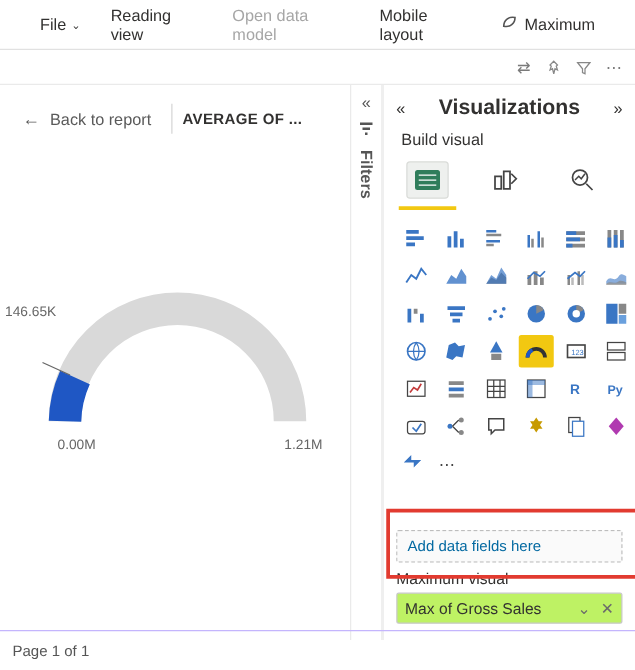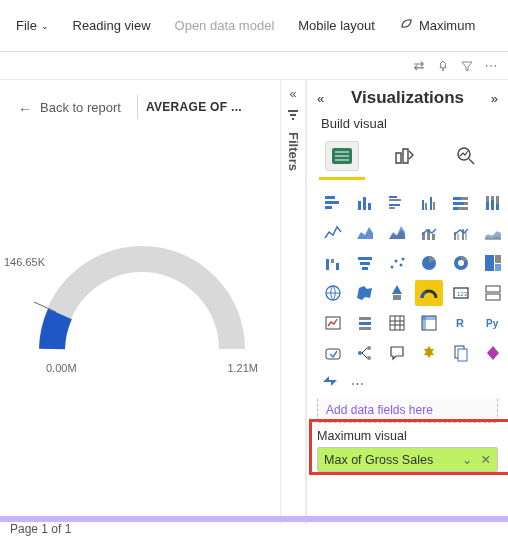--- a/index.html
+++ b/index.html
@@ -1,19 +1,19 @@
 <!DOCTYPE html>
 <html><head>
 <meta charset="utf-8">
 <style>
   * { box-sizing: border-box; margin: 0; padding: 0; font-family: "Segoe UI", Arial, sans-serif; }
   body { width: 508px; height: 536px; overflow: hidden; background: #fff; color: #323130; font-size: 13px; position: relative; }
 
   
-  .menubar { display:flex; align-items:center; height:52px; border-bottom:1px solid #e1e1e1; padding:0 6px; gap:4px;}
+  .menubar { display:flex; align-items:center; height:40px; border-bottom:1px solid #e1e1e1; padding:0 22px; gap:4px;}
   .menu-item { padding:6px 10px; color:#323130; cursor:pointer; display:flex; align-items:center; gap:4px;}
   .menu-item.disabled { color:#a6a6a6; }
   .chev-down { font-size:9px; }
 
   
   .canvas-strip { height:28px; border-bottom:1px solid #eaeaea; display:flex; align-items:center; justify-content:flex-end; padding:0 10px; gap:10px; color:#7a7a7a;}
   .strip-ic { width:14px; height:14px; display:flex; align-items:center; justify-content:center;}
 
   
   .workarea { display:flex; height:calc(100% - 38px - 28px - 26px); }
@@ -49,27 +49,27 @@
   .viz-grid { display:grid; grid-template-columns:repeat(6,28px); gap:4px 4px; padding:4px 12px; }
   .vtile { width:28px; height:26px; display:flex; align-items:center; justify-content:center; color:#444; cursor:pointer; border-radius:2px;}
   .vtile.sel { background:#f2c811; }
   .vtile svg { width:20px; height:20px; }
   .more-row { display:flex; align-items:center; gap:10px; padding:4px 14px 6px 14px; color:#444;}
 
   
   .wells { padding:0 10px 10px 10px; overflow:hidden; position:relative;}
   .well-group { margin-top:6px; }
   .well-label { font-size:12.5px; color:#323130; margin:4px 0;}
-  .drop { border:1px dashed #bdbdbd; background:#fafafa; color:#8b5cf6; font-size:12px; padding:5px 8px; border-radius:2px;}
+  .drop { border:1px dashed #bdbdbd; background:#fafafa; color:#0369a1; font-size:12px; padding:5px 8px; border-radius:2px;margin-top:39px;}
   .fill { border:1px solid #c8c8c8; background:#bef264; display:flex; align-items:center; justify-content:space-between; padding:4px 6px; font-size:12.5px; color:#323130; border-radius:2px;}
   .fill .rt { display:flex; gap:8px; color:#6b6b6b; }
   .red-box { position:absolute; border:3px solid #e23b30; pointer-events:none;}
 
   
-  .footer { position:absolute; bottom:0; left:0; right:0; height:20px; border-top:6px solid #c4b5fd; display:flex; align-items:center; padding:0 10px; font-size:12px; color:#555;}
+  .footer { position:absolute; bottom:0; left:0; right:0; height:32px; border-top:1px solid #c4b5fd; display:flex; align-items:center; padding:0 10px; font-size:12px; color:#555;}
 </style>
 </head>
 <body>
 
 <div class="menubar">
   <div class="menu-item">
     <span>File</span>
     <span class="chev-down">⌄</span>
   </div>
   <div class="menu-item">

